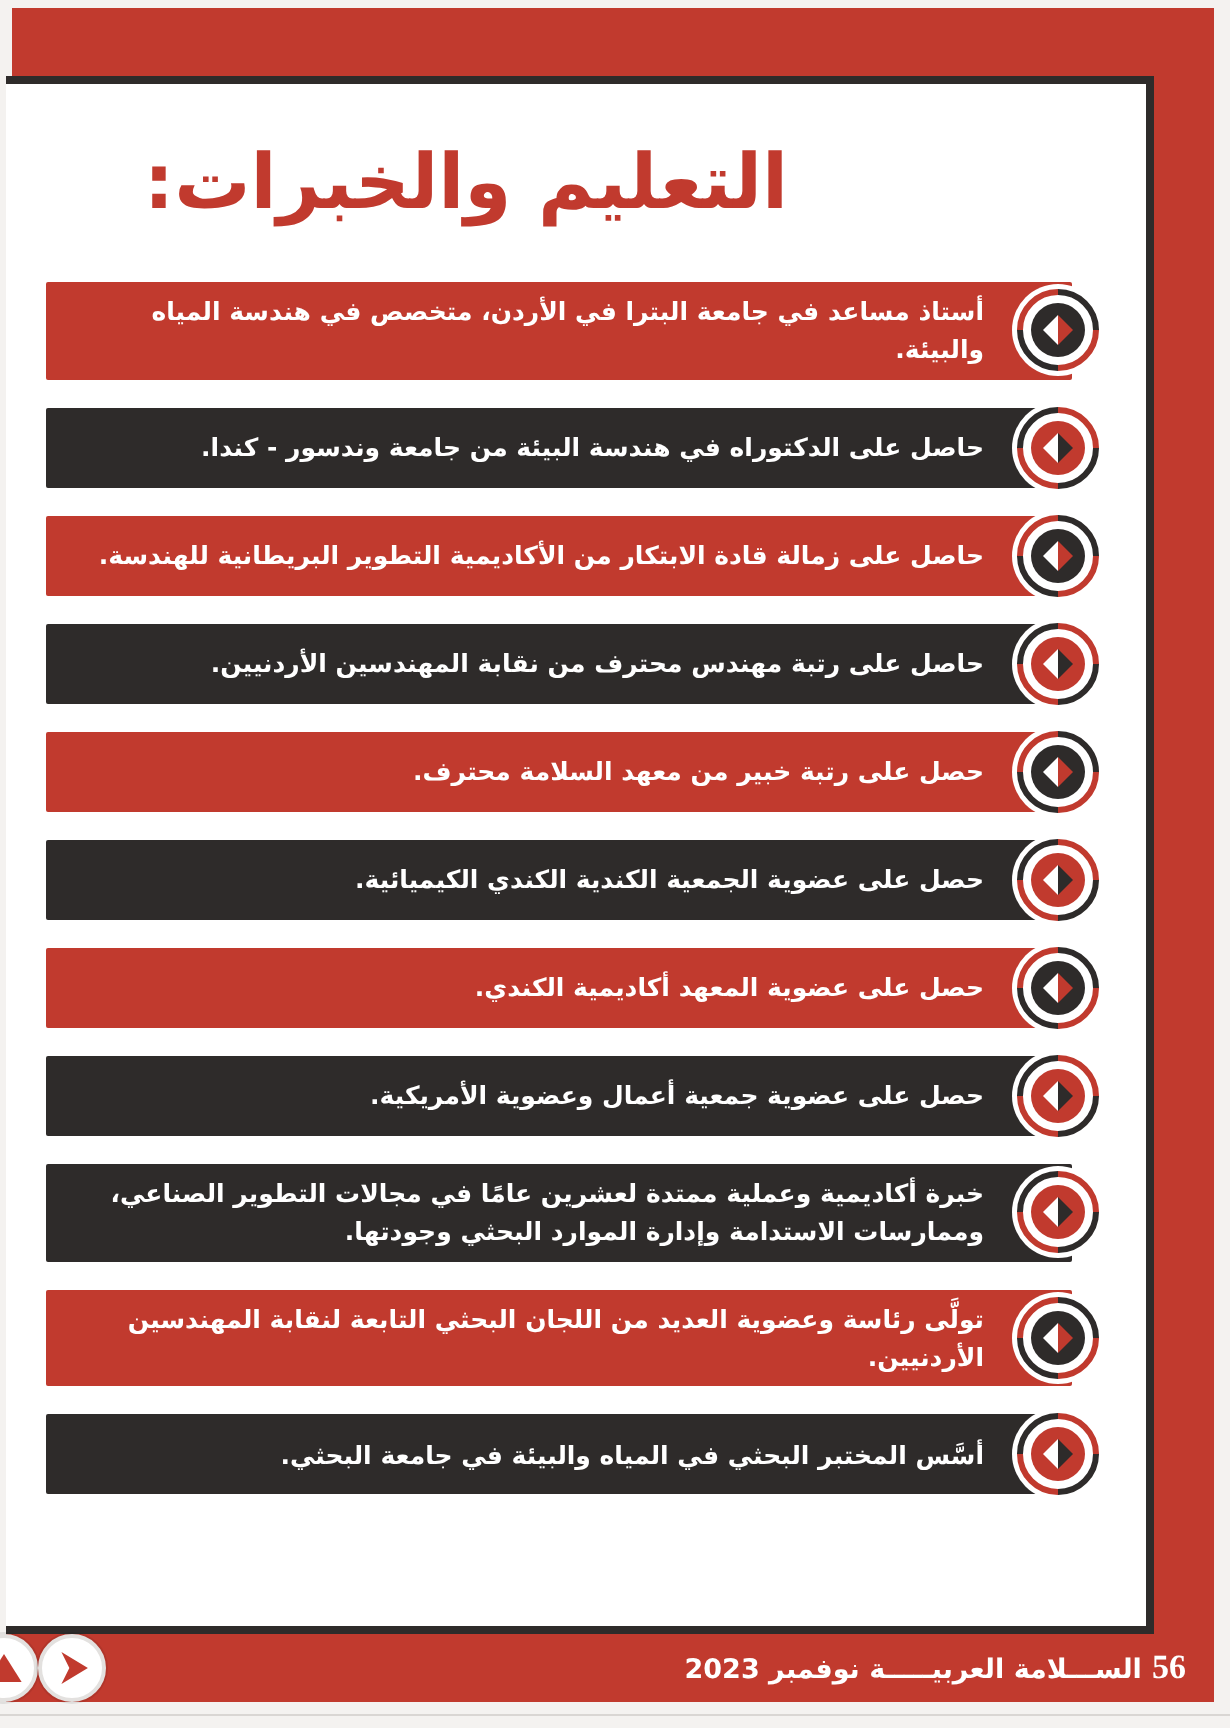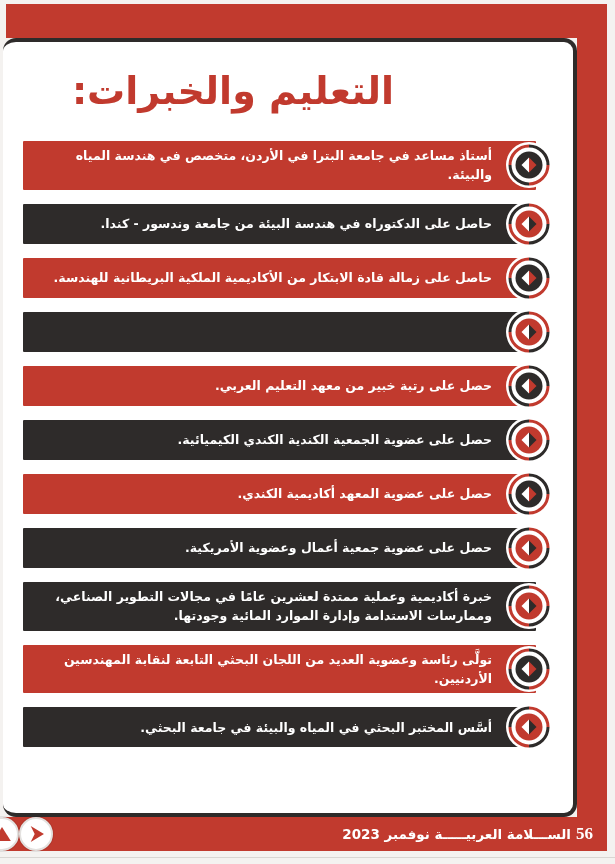--- a/index.html
+++ b/index.html
@@ -16,21 +16,20 @@
   .red-right{position:absolute;left:577px;top:4px;width:30px;height:847px;background:var(--red);}
   .red-footer{position:absolute;left:3px;top:817px;width:604px;height:34px;background:var(--red);}
 
   
   .content-frame{
     position:absolute;left:3px;top:38px;width:574px;height:779px;
     box-sizing:border-box;background:#ffffff;
     border-top:4px solid var(--dark);
     border-right:4px solid var(--dark);
     border-bottom:4px solid var(--dark);
-    border-radius:13px;
   }
 
   .bottom-line{position:absolute;left:0;top:857px;width:615px;height:1px;background:#d9d6d3;}
 
   
   .page-title{
     margin-top:14px;height:70px;line-height:70px;
     text-align:center;transform:translateX(-55px);
     color:var(--red);font-size:38px;font-weight:bold;
     direction:rtl;white-space:nowrap;
@@ -122,50 +121,51 @@
         <path class="arcA" d="M43 24 A19 19 0 0 1 24 43"></path>
         <path class="arcB" d="M24 43 A19 19 0 0 1 5 24"></path>
         <path class="arcA" d="M5 24 A19 19 0 0 1 24 5"></path>
         <circle class="inner" cx="24" cy="24" r="13.5"></circle>
         <polygon class="diamond-right" points="24,16.5 31.5,24 24,31.5"></polygon>
         <polygon class="diamond-left" points="24,16.5 16.5,24 24,31.5"></polygon>
       </svg>
     </span>
   </div>
         <div class="bar red">
-    <span class="bar-text">حاصل على زمالة قادة الابتكار من الأكاديمية الملكية البريطانية للهندسة.</span>
-    <span class="bullet">
-      <svg viewBox="0 0 48 48">
-        <circle class="halo" cx="24" cy="24" r="23"></circle>
-        <path class="arcB" d="M24 5 A19 19 0 0 1 43 24"></path>
-        <path class="arcA" d="M43 24 A19 19 0 0 1 24 43"></path>
-        <path class="arcB" d="M24 43 A19 19 0 0 1 5 24"></path>
-        <path class="arcA" d="M5 24 A19 19 0 0 1 24 5"></path>
-        <circle class="inner" cx="24" cy="24" r="13.5"></circle>
-        <polygon class="diamond-right" points="24,16.5 31.5,24 24,31.5"></polygon>
-        <polygon class="diamond-left" points="24,16.5 16.5,24 24,31.5"></polygon>
-      </svg>
-    </span>
-  </div>
-        <div class="bar dark">
-    <span class="bullet">
-      <svg viewBox="0 0 48 48">
-        <circle class="halo" cx="24" cy="24" r="23"></circle>
-        <path class="arcB" d="M24 5 A19 19 0 0 1 43 24"></path>
-        <path class="arcA" d="M43 24 A19 19 0 0 1 24 43"></path>
-        <path class="arcB" d="M24 43 A19 19 0 0 1 5 24"></path>
-        <path class="arcA" d="M5 24 A19 19 0 0 1 24 5"></path>
-        <circle class="inner" cx="24" cy="24" r="13.5"></circle>
-        <polygon class="diamond-right" points="24,16.5 31.5,24 24,31.5"></polygon>
-        <polygon class="diamond-left" points="24,16.5 16.5,24 24,31.5"></polygon>
-      </svg>
-    </span>
-  </div>
-        <div class="bar red">
-    <span class="bar-text">حصل على رتبة خبير من معهد التعليم العربي.</span>
+    <span class="bar-text">حاصل على زمالة قادة الابتكار من الأكاديمية التطوير البريطانية للهندسة.</span>
+    <span class="bullet">
+      <svg viewBox="0 0 48 48">
+        <circle class="halo" cx="24" cy="24" r="23"></circle>
+        <path class="arcB" d="M24 5 A19 19 0 0 1 43 24"></path>
+        <path class="arcA" d="M43 24 A19 19 0 0 1 24 43"></path>
+        <path class="arcB" d="M24 43 A19 19 0 0 1 5 24"></path>
+        <path class="arcA" d="M5 24 A19 19 0 0 1 24 5"></path>
+        <circle class="inner" cx="24" cy="24" r="13.5"></circle>
+        <polygon class="diamond-right" points="24,16.5 31.5,24 24,31.5"></polygon>
+        <polygon class="diamond-left" points="24,16.5 16.5,24 24,31.5"></polygon>
+      </svg>
+    </span>
+  </div>
+        <div class="bar dark">
+    <span class="bar-text">حاصل على رتبة مهندس محترف من نقابة المهندسين الأردنيين.</span>
+    <span class="bullet">
+      <svg viewBox="0 0 48 48">
+        <circle class="halo" cx="24" cy="24" r="23"></circle>
+        <path class="arcB" d="M24 5 A19 19 0 0 1 43 24"></path>
+        <path class="arcA" d="M43 24 A19 19 0 0 1 24 43"></path>
+        <path class="arcB" d="M24 43 A19 19 0 0 1 5 24"></path>
+        <path class="arcA" d="M5 24 A19 19 0 0 1 24 5"></path>
+        <circle class="inner" cx="24" cy="24" r="13.5"></circle>
+        <polygon class="diamond-right" points="24,16.5 31.5,24 24,31.5"></polygon>
+        <polygon class="diamond-left" points="24,16.5 16.5,24 24,31.5"></polygon>
+      </svg>
+    </span>
+  </div>
+        <div class="bar red">
+    <span class="bar-text">حصل على رتبة خبير من معهد السلامة محترف.</span>
     <span class="bullet">
       <svg viewBox="0 0 48 48">
         <circle class="halo" cx="24" cy="24" r="23"></circle>
         <path class="arcB" d="M24 5 A19 19 0 0 1 43 24"></path>
         <path class="arcA" d="M43 24 A19 19 0 0 1 24 43"></path>
         <path class="arcB" d="M24 43 A19 19 0 0 1 5 24"></path>
         <path class="arcA" d="M5 24 A19 19 0 0 1 24 5"></path>
         <circle class="inner" cx="24" cy="24" r="13.5"></circle>
         <polygon class="diamond-right" points="24,16.5 31.5,24 24,31.5"></polygon>
         <polygon class="diamond-left" points="24,16.5 16.5,24 24,31.5"></polygon>
@@ -211,21 +211,21 @@
         <path class="arcA" d="M43 24 A19 19 0 0 1 24 43"></path>
         <path class="arcB" d="M24 43 A19 19 0 0 1 5 24"></path>
         <path class="arcA" d="M5 24 A19 19 0 0 1 24 5"></path>
         <circle class="inner" cx="24" cy="24" r="13.5"></circle>
         <polygon class="diamond-right" points="24,16.5 31.5,24 24,31.5"></polygon>
         <polygon class="diamond-left" points="24,16.5 16.5,24 24,31.5"></polygon>
       </svg>
     </span>
   </div>
         <div class="bar dark">
-    <span class="bar-text">خبرة أكاديمية وعملية ممتدة لعشرين عامًا في مجالات التطوير الصناعي، وممارسات الاستدامة وإدارة الموارد المائية وجودتها.</span>
+    <span class="bar-text">خبرة أكاديمية وعملية ممتدة لعشرين عامًا في مجالات التطوير الصناعي، وممارسات الاستدامة وإدارة الموارد البحثي وجودتها.</span>
     <span class="bullet">
       <svg viewBox="0 0 48 48">
         <circle class="halo" cx="24" cy="24" r="23"></circle>
         <path class="arcB" d="M24 5 A19 19 0 0 1 43 24"></path>
         <path class="arcA" d="M43 24 A19 19 0 0 1 24 43"></path>
         <path class="arcB" d="M24 43 A19 19 0 0 1 5 24"></path>
         <path class="arcA" d="M5 24 A19 19 0 0 1 24 5"></path>
         <circle class="inner" cx="24" cy="24" r="13.5"></circle>
         <polygon class="diamond-right" points="24,16.5 31.5,24 24,31.5"></polygon>
         <polygon class="diamond-left" points="24,16.5 16.5,24 24,31.5"></polygon>

